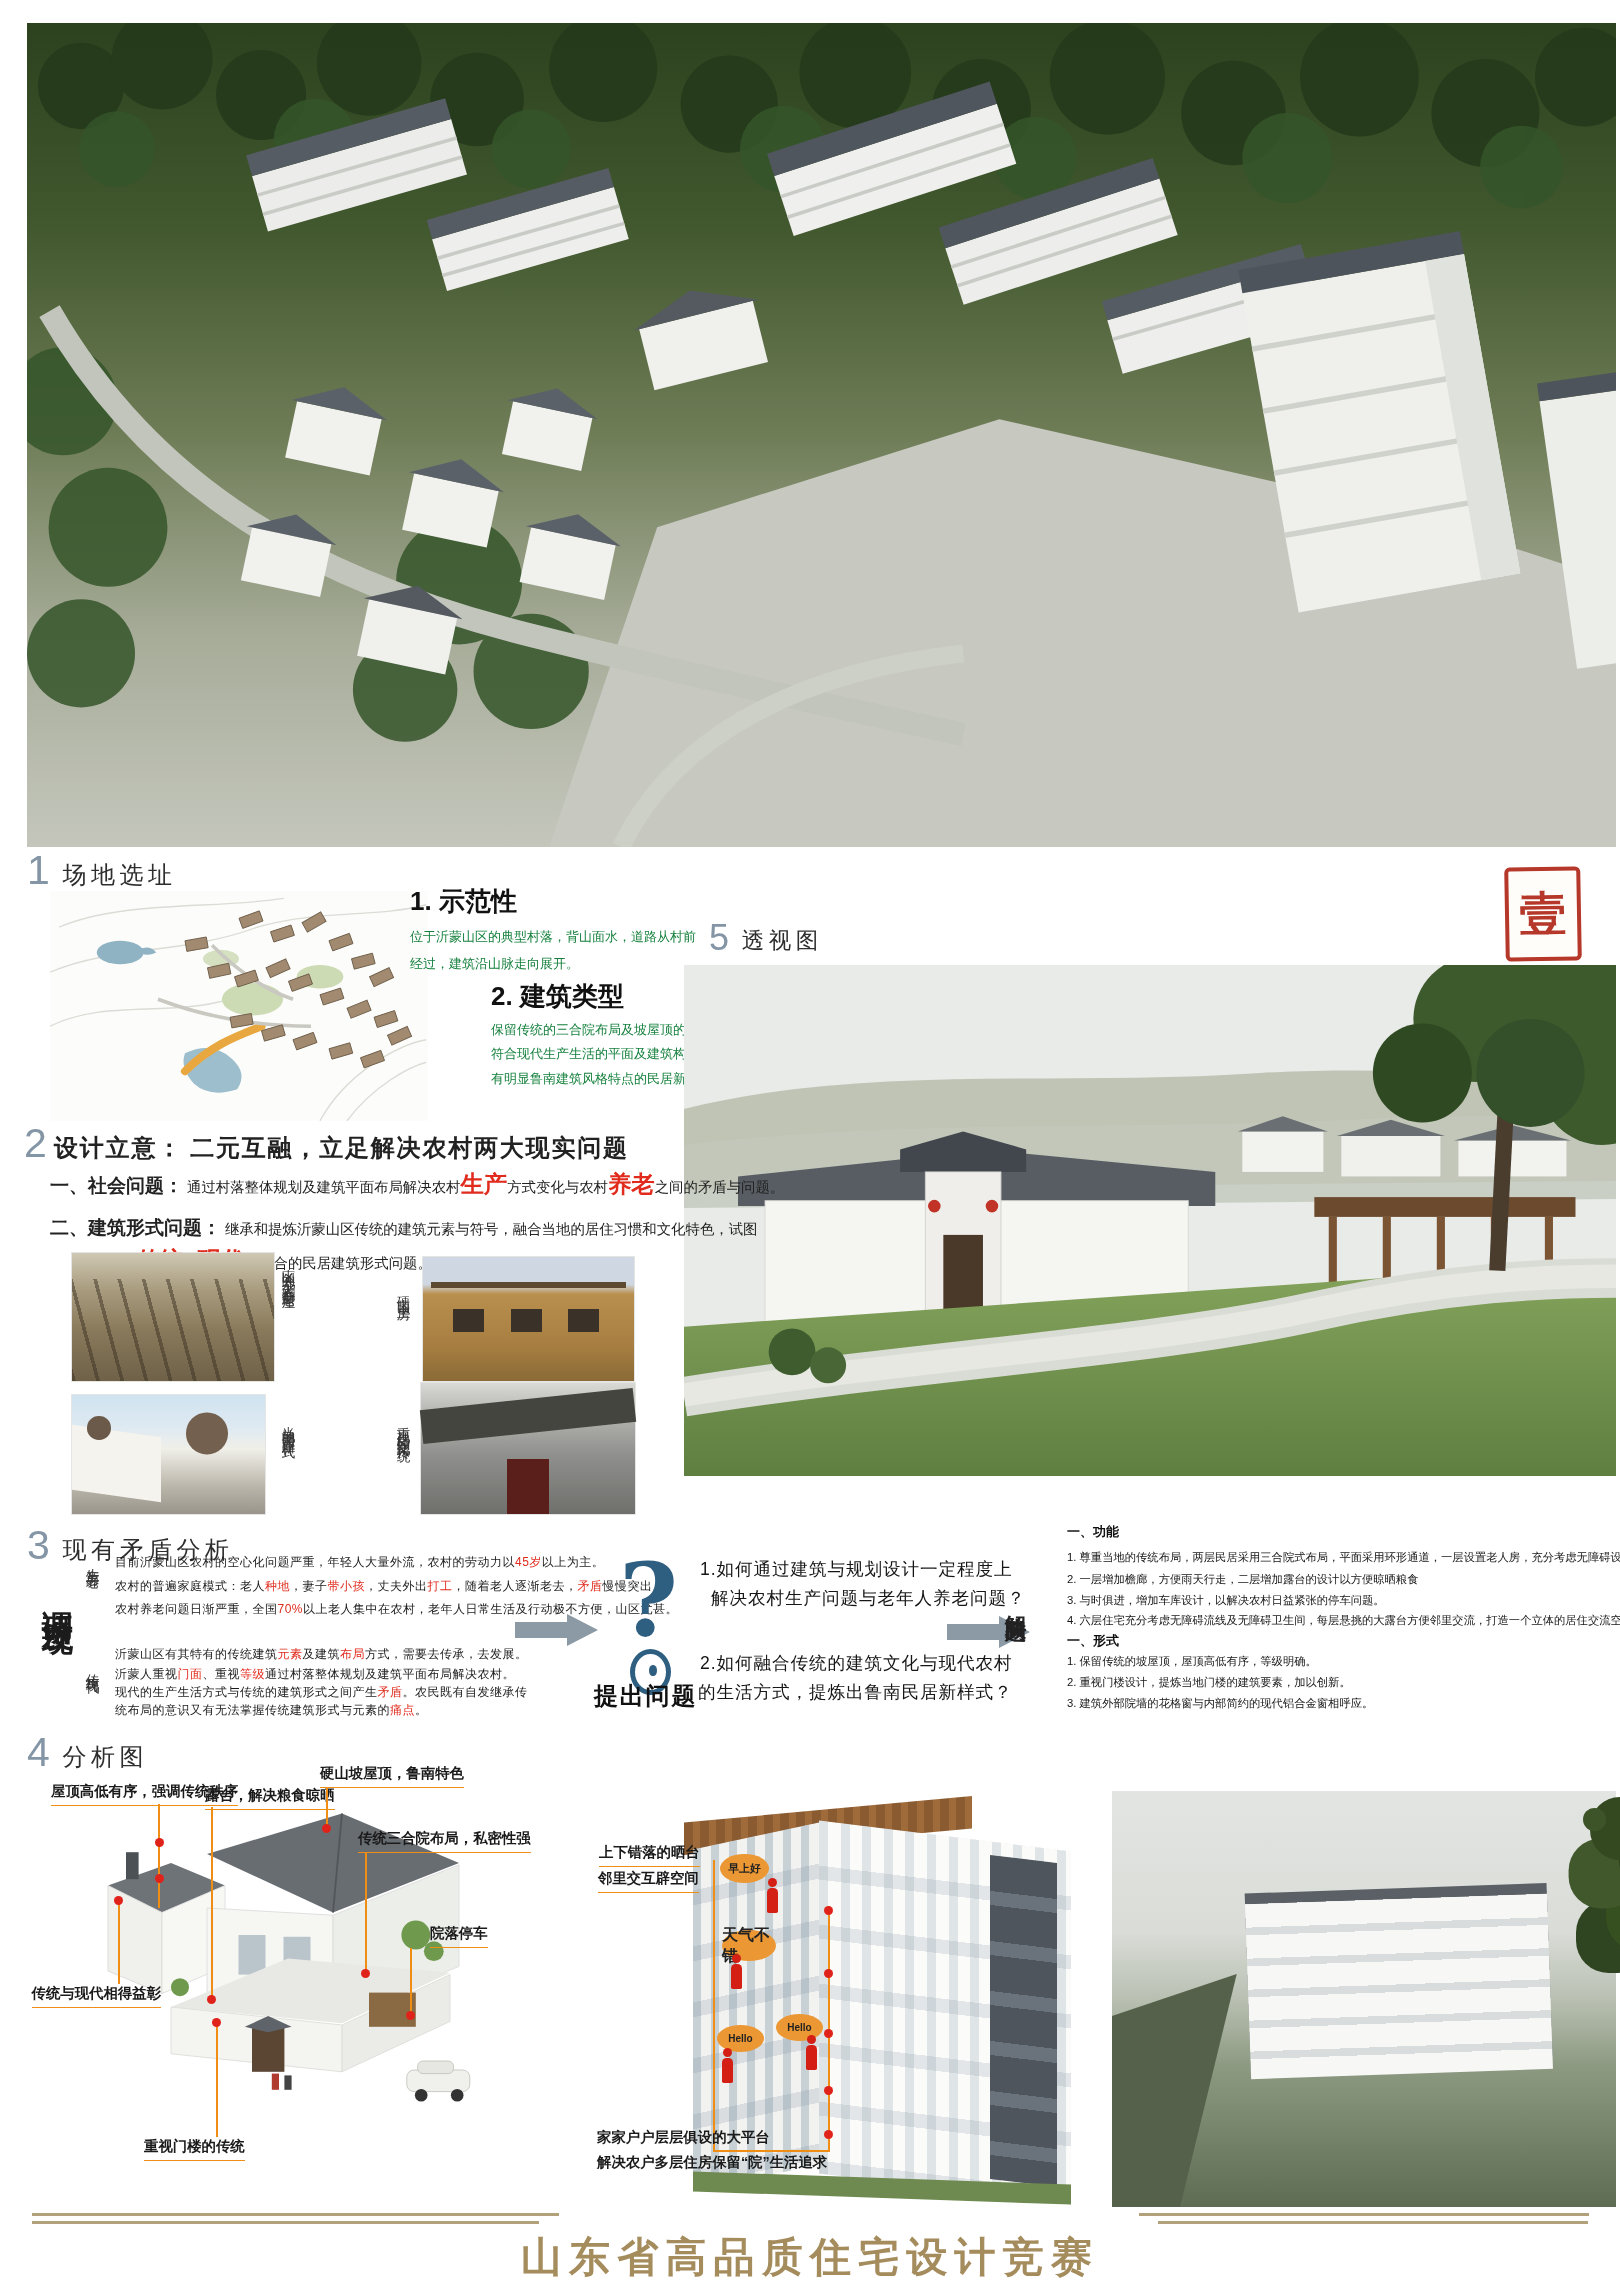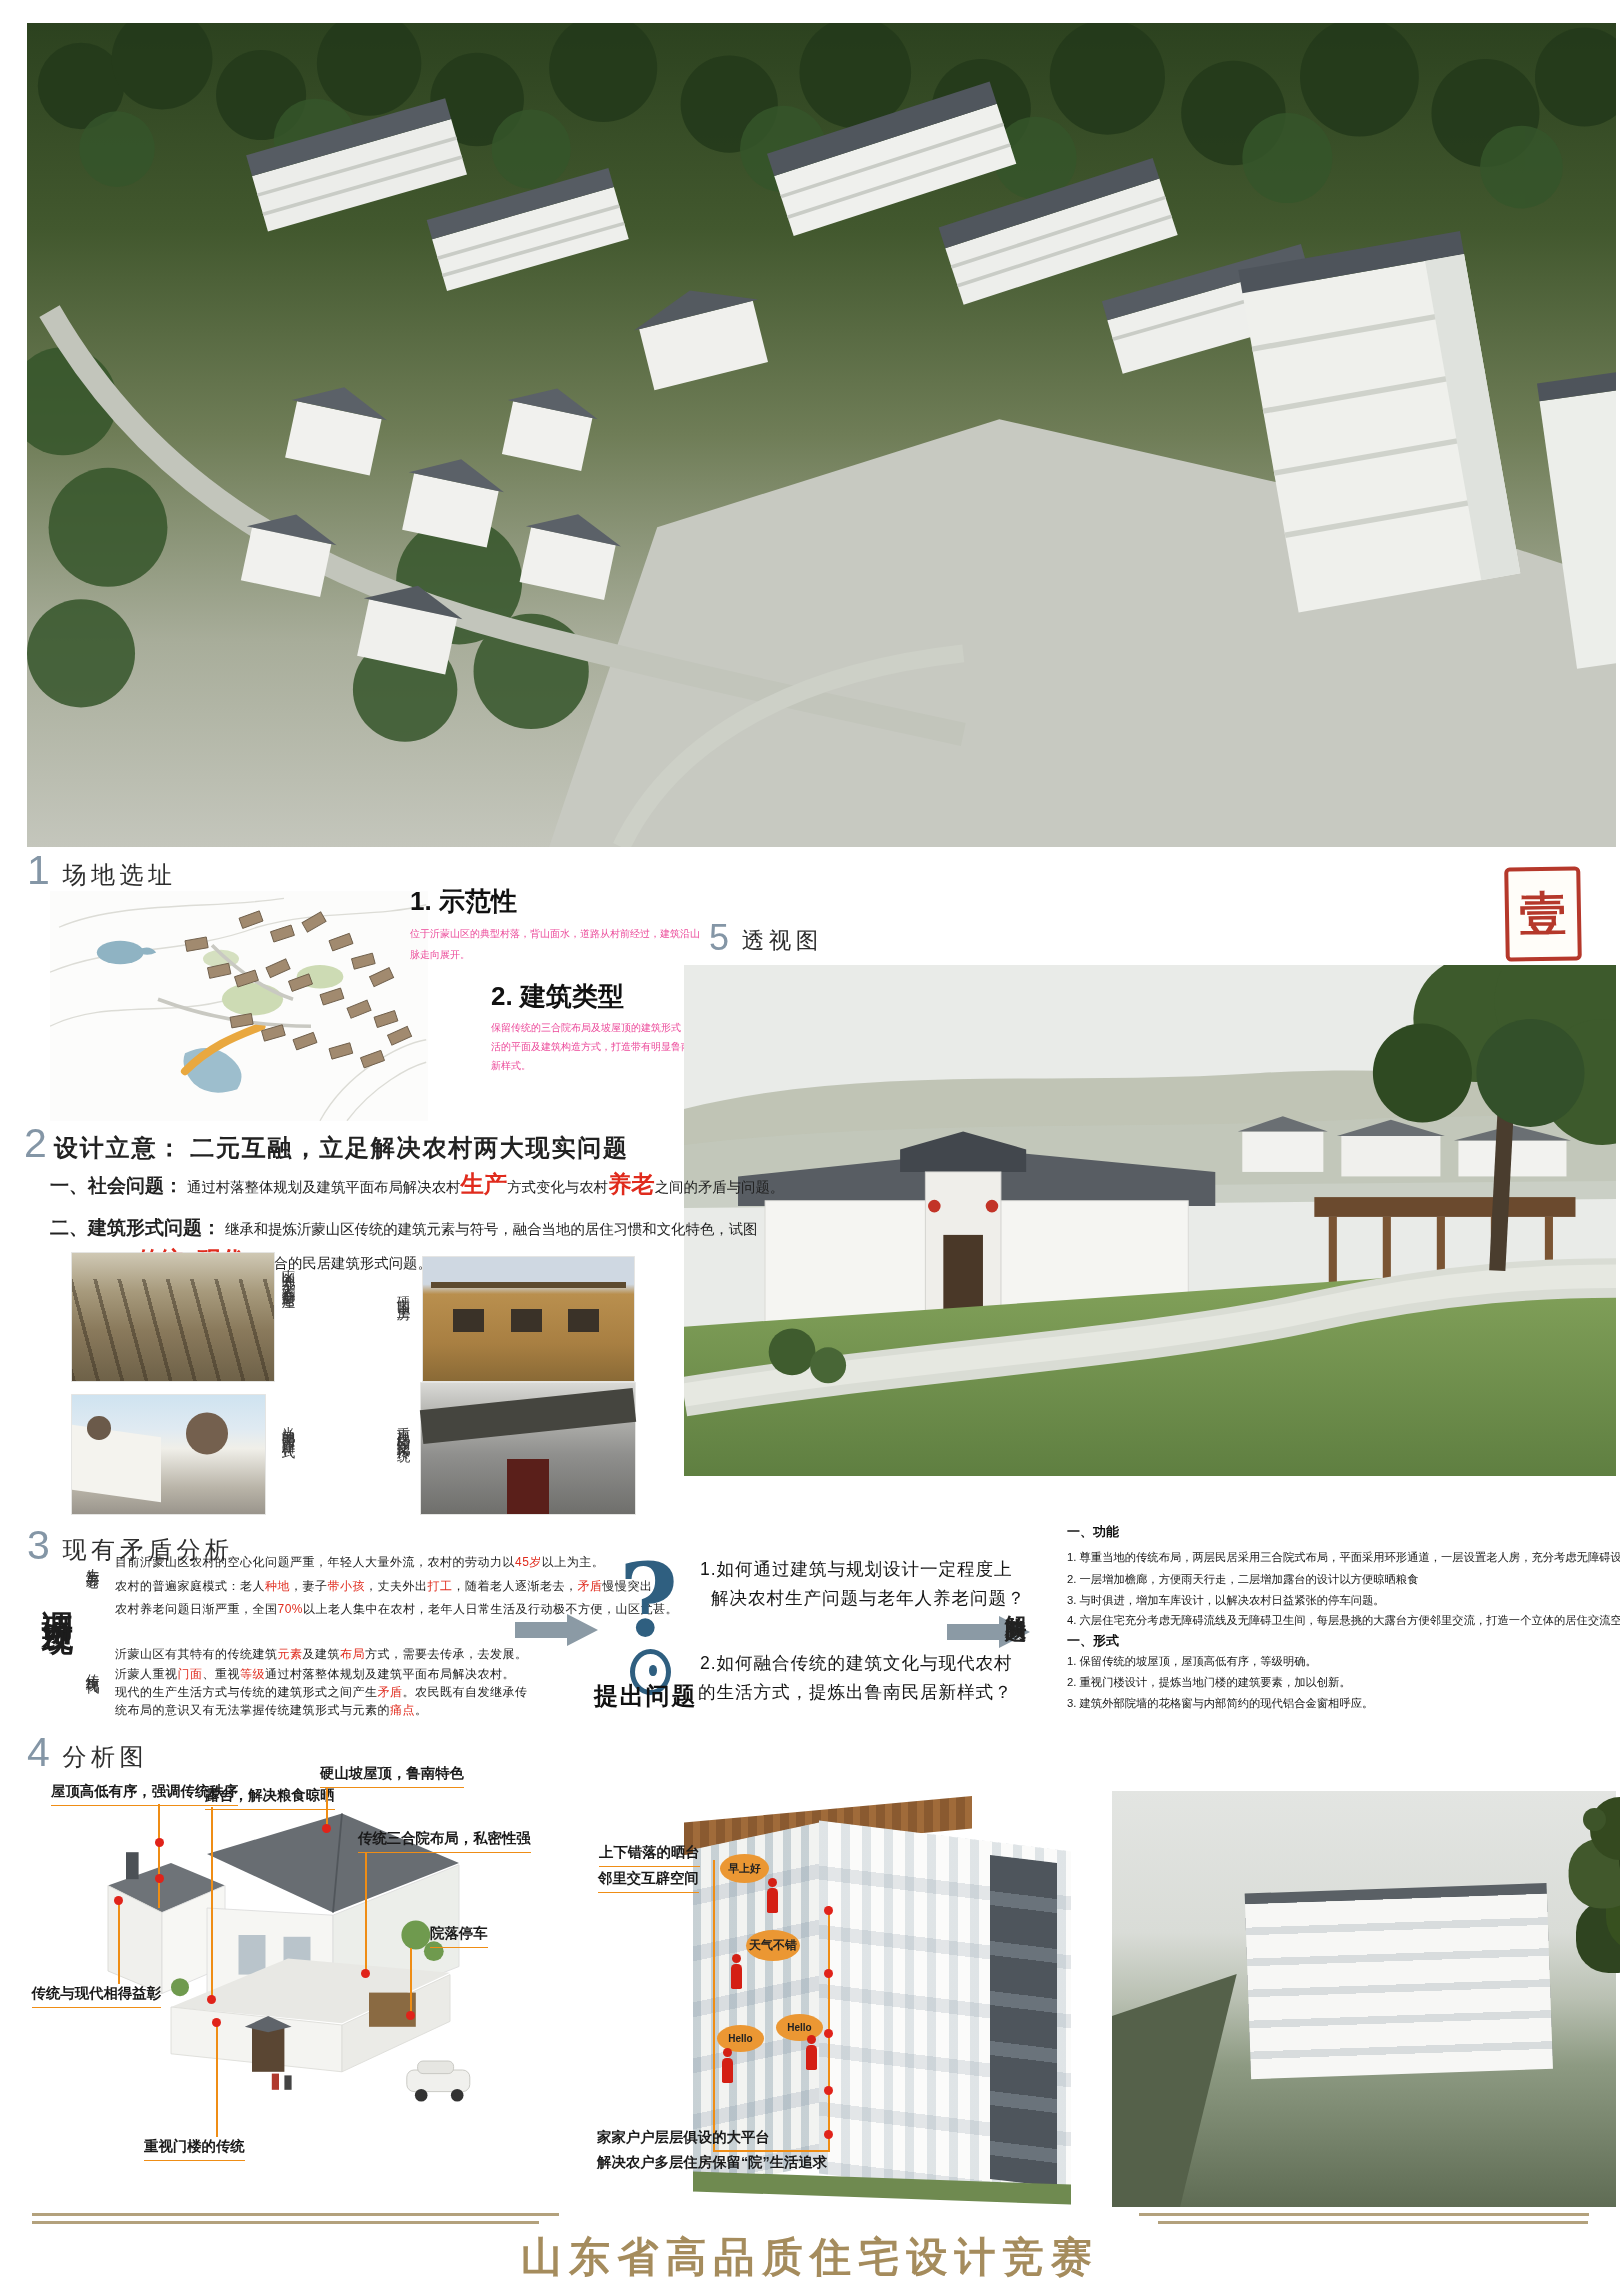--- a/index.html
+++ b/index.html
@@ -5,21 +5,21 @@
   html,body{margin:0;padding:0;background:#ffffff;}
   #poster{position:relative;width:1620px;height:2291px;background:#fff;overflow:hidden;
           font-family:"Liberation Sans",sans-serif;color:#222;}
   .abs{position:absolute;}
   
   .secnum{font-size:41px;color:#8496a6;line-height:1;}
   .sectitle{font-size:24px;color:#2e2e2e;letter-spacing:4.5px;}
   .sechead{display:flex;align-items:flex-end;gap:12.6px;}
   
   .blockhead{font-size:26px;font-weight:bold;color:#111;}
-  .blockbody{font-size:10px;line-height:2.05;color:#ec4899;}
+  .blockbody{font-size:13px;line-height:2.05;color:#15803d;}
   .hl{color:#e02b1d;}
   .big{font-size:23.4px;font-weight:bold;line-height:1;}
   .vtext{writing-mode:vertical-rl;letter-spacing:2.7px;}
   .caption{font-size:13.5px;color:#333;}
   
   .surveyline{font-size:12px;color:#1c1c1c;white-space:nowrap;letter-spacing:0.5px;}
   .grouplabel{font-size:13.5px;color:#333;letter-spacing:1.8px;}
   
   .arrow{width:52px;height:16px;background:#8b9aa5;}
   .arrow:after{content:'';position:absolute;left:52px;top:-8px;border-left:31px solid #8b9aa5;
@@ -492,21 +492,21 @@
   <div class="abs vline" style="left:713px;top:1860px;height:292px;"></div>
   <div class="abs vline" style="left:828px;top:1906px;height:245px;"></div>
   <div class="abs hline" style="left:713px;top:2150px;width:117px;"></div>
   <div class="abs dot" style="left:824px;top:1906px;"></div>
   <div class="abs dot" style="left:824px;top:1969px;"></div>
   <div class="abs dot" style="left:824px;top:2029px;"></div>
   <div class="abs dot" style="left:824px;top:2086px;"></div>
   <div class="abs dot" style="left:824px;top:2130px;"></div>
 
   <div class="abs bubble" style="left:720px;top:1854px;width:49px;height:29px;font-size:10.8px;">早上好</div>
-  <div class="abs bubble" style="left:722px;top:1930px;width:54px;height:31px;font-size:12px;margin-left:24px;">天气不错</div>
+  <div class="abs bubble" style="left:722px;top:1930px;width:54px;height:31px;font-size:16px;">天气不错</div>
   <div class="abs bubble" style="left:717px;top:2025px;width:47px;height:27px;font-size:10px;">Hello</div>
   <div class="abs bubble" style="left:776px;top:2014px;width:47px;height:27px;font-size:10px;">Hello</div>
 
   <div class="abs person" style="left:767px;top:1888px;"></div>
   <div class="abs person" style="left:731px;top:1964px;"></div>
   <div class="abs person" style="left:722px;top:2058px;"></div>
   <div class="abs person" style="left:806px;top:2045px;"></div>
 
   <div class="abs anlabel2" style="left:597px;top:2128px;">家家户户层层俱设的大平台</div>
   <div class="abs anlabel2" style="left:597px;top:2153px;">解决农户多层住房保留“院”生活追求</div>

